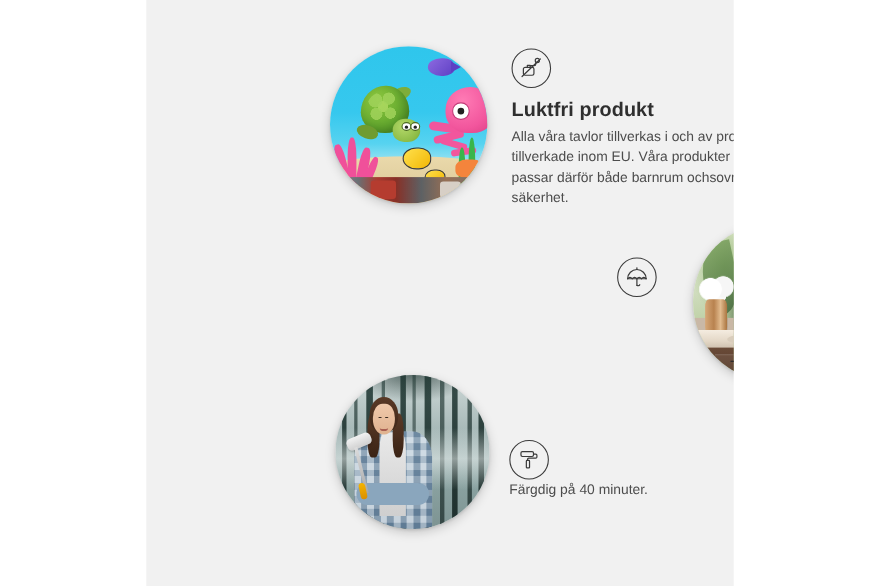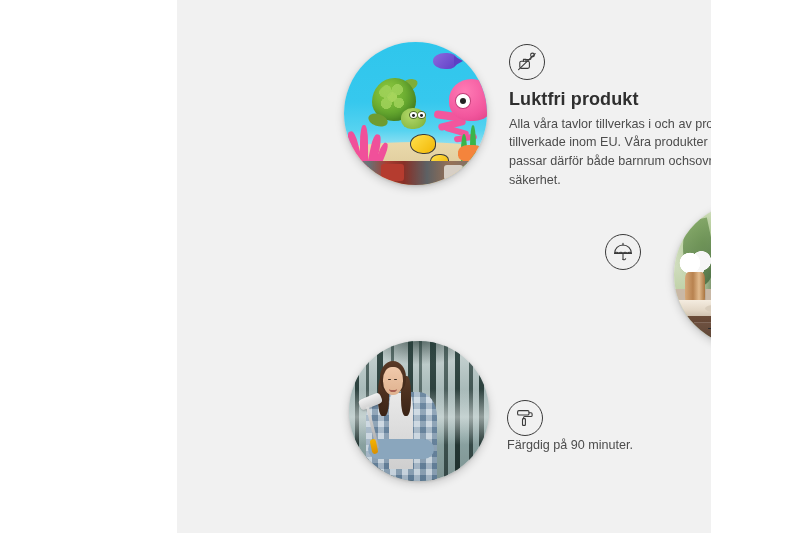--- a/index.html
+++ b/index.html
@@ -14,21 +14,20 @@
     background: #ffffff;
     font-family: "Liberation Sans", sans-serif;
     -webkit-font-smoothing: antialiased;
   }
 
   .page {
     position: relative;
     width: 744px;
     height: 533px;
     background: #ffffff;
-    margin-left: 44px;
   }
 
   
   .panel {
     position: absolute;
     left: 133px;
     top: 0;
     width: 534px;
     height: 533px;
     background: #f1f1f1;
@@ -478,17 +477,17 @@
 
     <div class="feature feature-3">
       <div class="feat-icon">
         <svg width="24" height="24" viewBox="0 0 24 24" fill="none" stroke="#3b3b3b" stroke-width="1.1" stroke-linecap="round" stroke-linejoin="round">
           <rect x="4.6" y="4.6" width="11.4" height="4.4" rx="1.3"></rect>
           <path d="M16.0 6.8 h2.0 a1.1 1.1 0 0 1 1.1 1.1 v1.5 a1.1 1.1 0 0 1 -1.1 1.1 h-6.4
                    a1.0 1.0 0 0 0 -1.0 1.0 v1.1"></path>
           <rect x="9.5" y="12.6" width="2.9" height="6.8" rx="0.7"></rect>
         </svg>
       </div>
-      <p class="feat-body">Färgdig på 90 minuter.</p>
+      <p class="feat-body">Färgdig på 40 minuter.</p>
     </div>
 
   </div>
 </div>
 
 </body></html>

